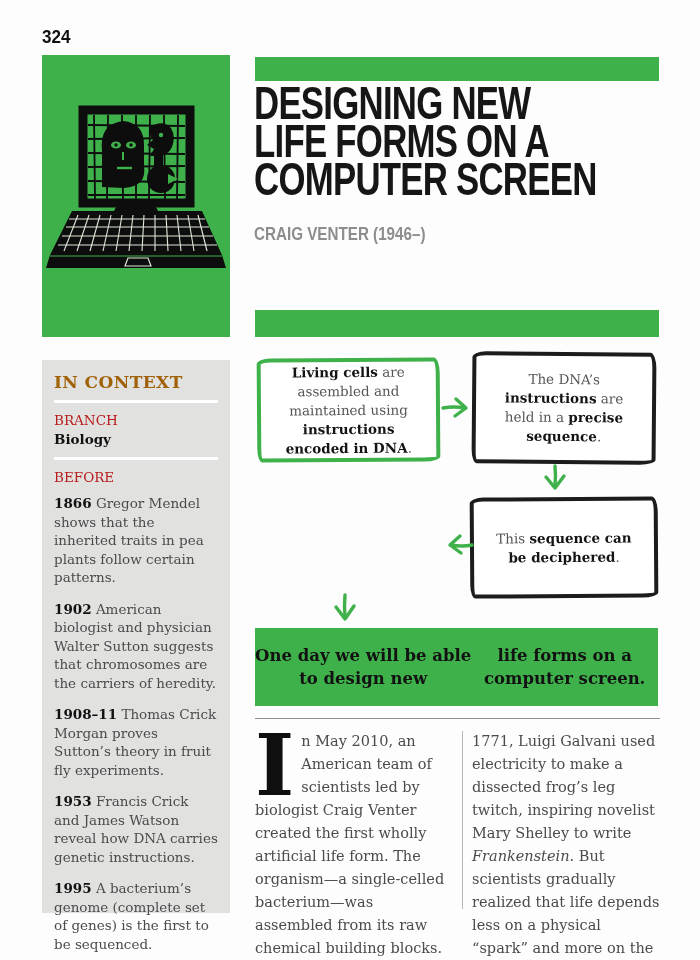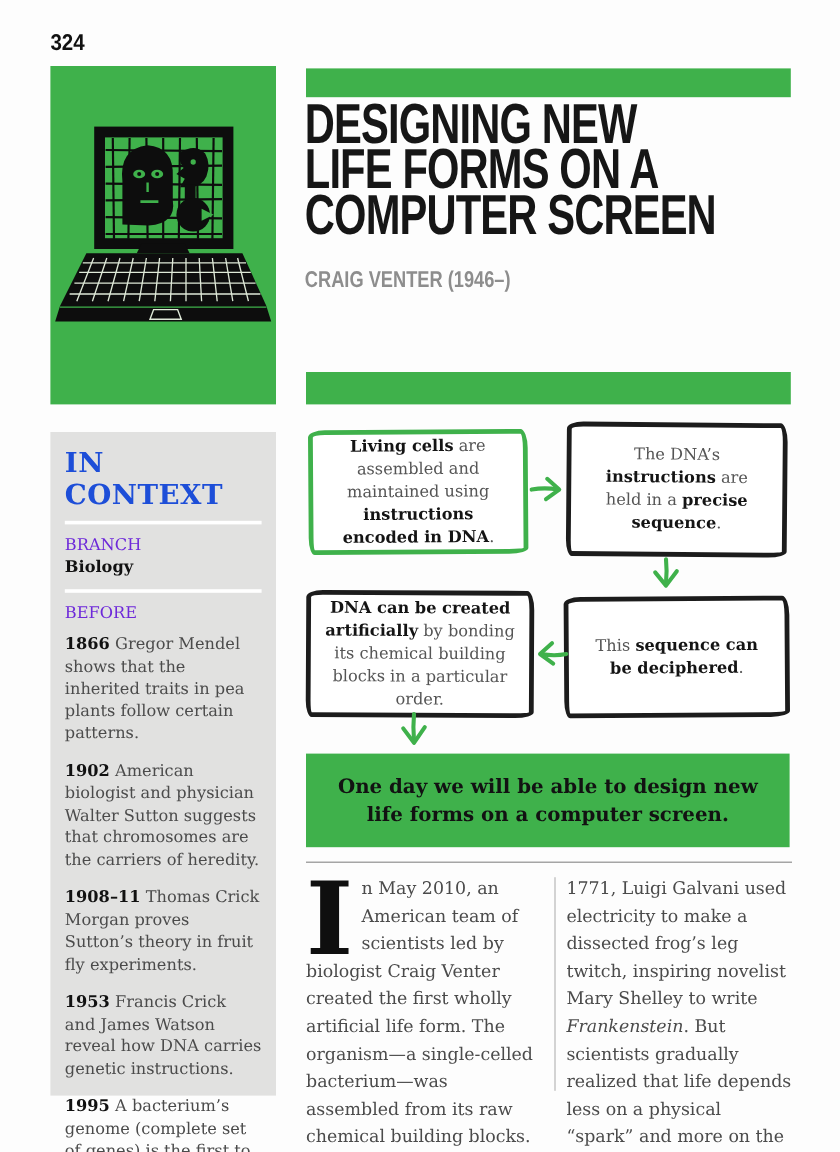--- a/index.html
+++ b/index.html
@@ -23,38 +23,38 @@
     font-size:47px;line-height:38px;color:var(--ink);letter-spacing:-1px;
     transform:scaleX(.74);transform-origin:left top;}
   .title span{display:block;}
   .subtitle{position:absolute;left:254px;top:223px;width:400px;
     font-family:"Liberation Sans","DejaVu Sans",sans-serif;font-weight:800;
     font-size:19px;color:var(--subtitle-gray);letter-spacing:0;
     transform:scaleX(.8);transform-origin:left top;}
 
   .sidebar{position:absolute;left:42px;top:360px;width:188px;height:553px;
     background:var(--sidebar-bg);padding:10px 12px 10px 12px;color:var(--body-text);}
-  .sidebar h2{font-size:23px;font-weight:bold;color:#1d4ed8;letter-spacing:.4px;margin:2px 0 0 0;}
+  .sidebar h2{font-size:17px;font-weight:bold;color:#a16207;letter-spacing:.4px;margin:2px 0 0 0;}
   .sb-divider{height:3px;background:#ffffff;margin:8px 0 8px 0;}
-  .sb-label{font-size:13.5px;color:#6d28d9;line-height:19px;}
+  .sb-label{font-size:13.5px;color:#b91c1c;line-height:19px;}
   .sb-bold{font-size:13.5px;font-weight:bold;color:#111;line-height:19px;}
   .sb-item{font-size:13.5px;line-height:18.5px;margin-top:13px;color:var(--body-text);}
   .sb-item b{color:#111;}
 
   .fbox{position:absolute;background:#fff;border:4px solid #1c1c1c;
     border-radius:14px 6px 16px 5px / 6px 16px 5px 14px;
     display:flex;align-items:center;justify-content:center;text-align:center;
     padding:8px 12px;font-size:13.5px;line-height:19px;color:#555;}
   .fbox b{color:#141414;}
   .green-border{border-color:var(--green);}
   .arrow{position:absolute;}
   .arrow path{stroke:var(--green);stroke-width:3.4;fill:none;stroke-linecap:round;stroke-linejoin:round;}
 
   .quote{position:absolute;left:255px;top:628px;width:403px;height:78px;background:var(--green);
-    display:flex;flex-direction:column;align-items:center;justify-content:center;
+    display:flex;flex-direction:row;align-items:center;justify-content:center;
     font-weight:bold;font-size:16.5px;line-height:23px;color:#121212;text-align:center;}
   .quote span{display:block;}
 
   .article{position:absolute;left:255px;top:718px;width:405px;height:232px;}
   .article .rule{position:absolute;left:0;top:0;width:405px;height:1px;background:#909090;}
   .article .vdiv{position:absolute;left:207px;top:13px;width:1px;height:178px;background:#b8b8b8;}
   .col{position:absolute;top:12px;font-size:14.5px;line-height:23px;color:var(--body-text);}
   .col1{left:0;width:198px;}
   .col2{left:217px;width:188px;}
   .col p{margin:0;}
@@ -165,23 +165,20 @@
       </div>
 
   </aside>
 
   <div class="fbox green-border" style="left:257px;top:358px;width:183px;height:104px;transform:rotate(-.4deg);">
       <span><b>Living cells</b><span> are assembled and maintained using </span><b>instructions encoded in DNA</b><span>.</span></span>
     </div>
   <div class="fbox" style="left:472px;top:352px;width:184px;height:112px;transform:rotate(.5deg);">
       <span><span>The DNA’s </span><b>instructions</b><span> are held in a </span><b>precise sequence</b><span>.</span></span>
     </div>
-  <div class="fbox" style="left:255px;top:492px;width:190px;height:106px;transform:rotate(.3deg);">
-      <span><b>DNA can be created artificially</b><span> by bonding its chemical building blocks in a particular order.</span></span>
-    </div>
   <div class="fbox" style="left:470px;top:497px;width:188px;height:101px;transform:rotate(-.4deg);">
       <span><span>This </span><b>sequence can be deciphered</b><span>.</span></span>
     </div>
 
   <svg class="arrow" style="left:441px;top:394px;" width="30" height="28" viewBox="0 0 30 28">
     <path d="M2 14 Q 13 12 24 14"></path>
       <path d="M15 5 L25 14 L14 22"></path>
   </svg>
   <svg class="arrow" style="left:541px;top:464px;" width="28" height="30" viewBox="0 0 28 30">
     <path d="M14 2 Q 15 12 14 22"></path>

